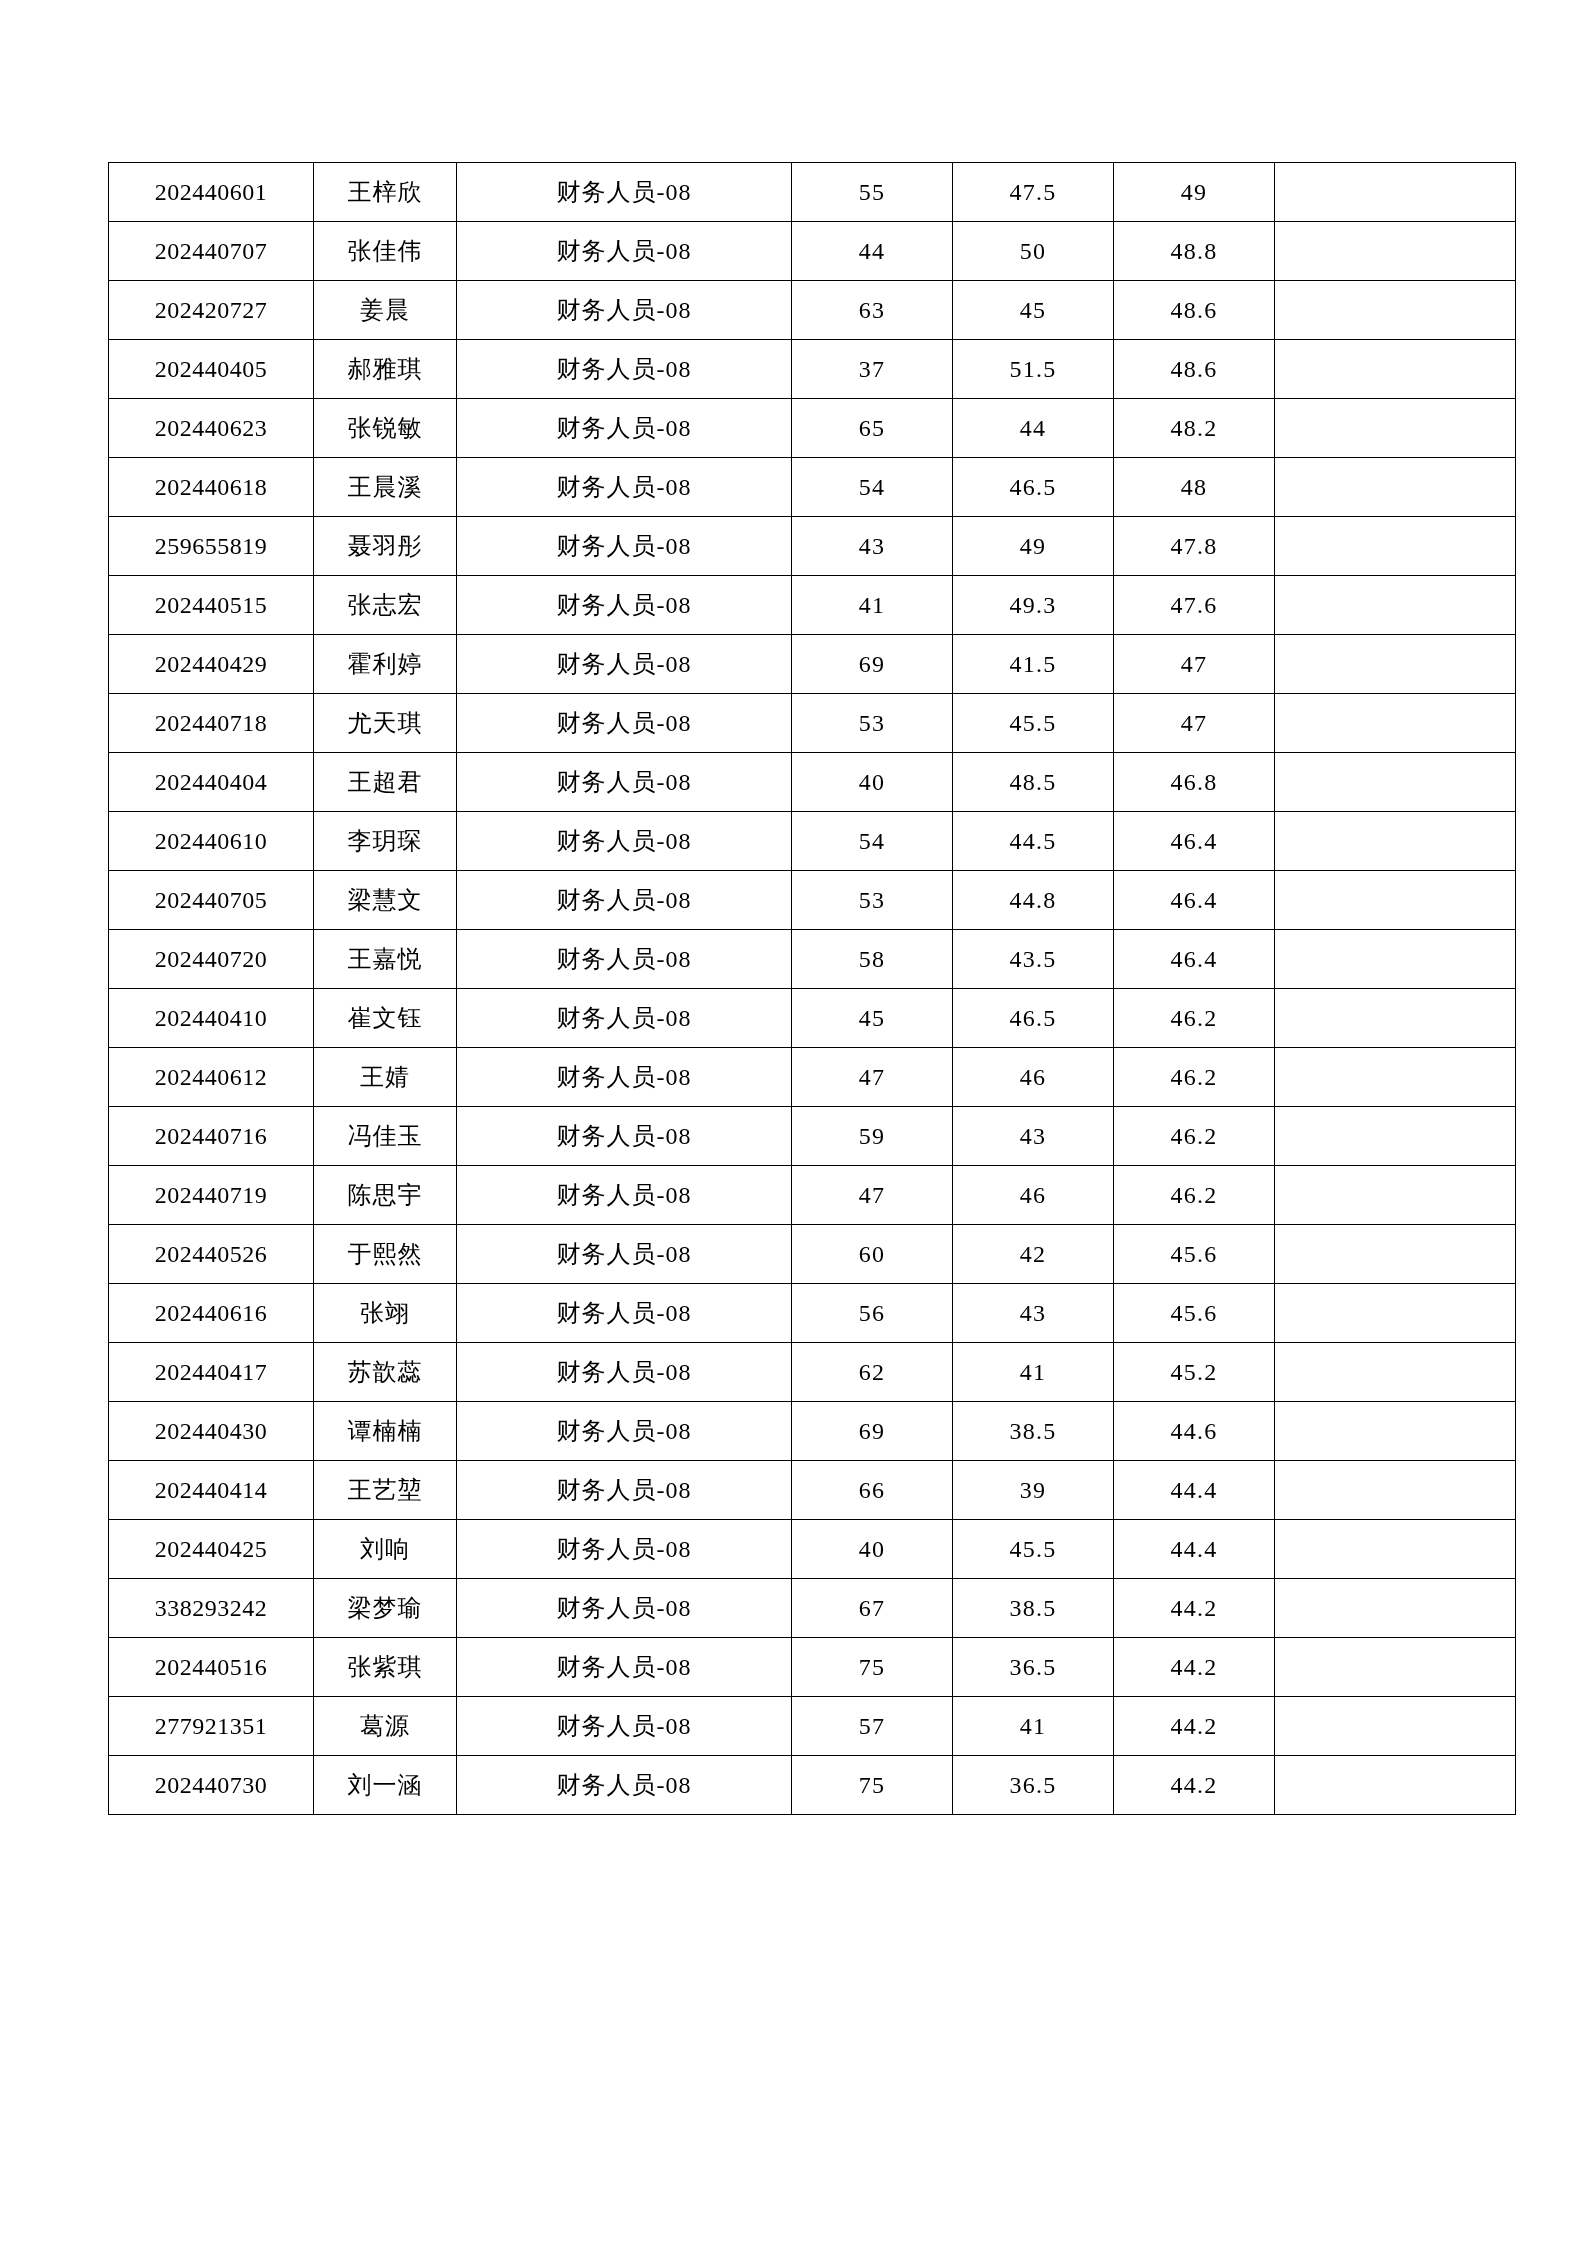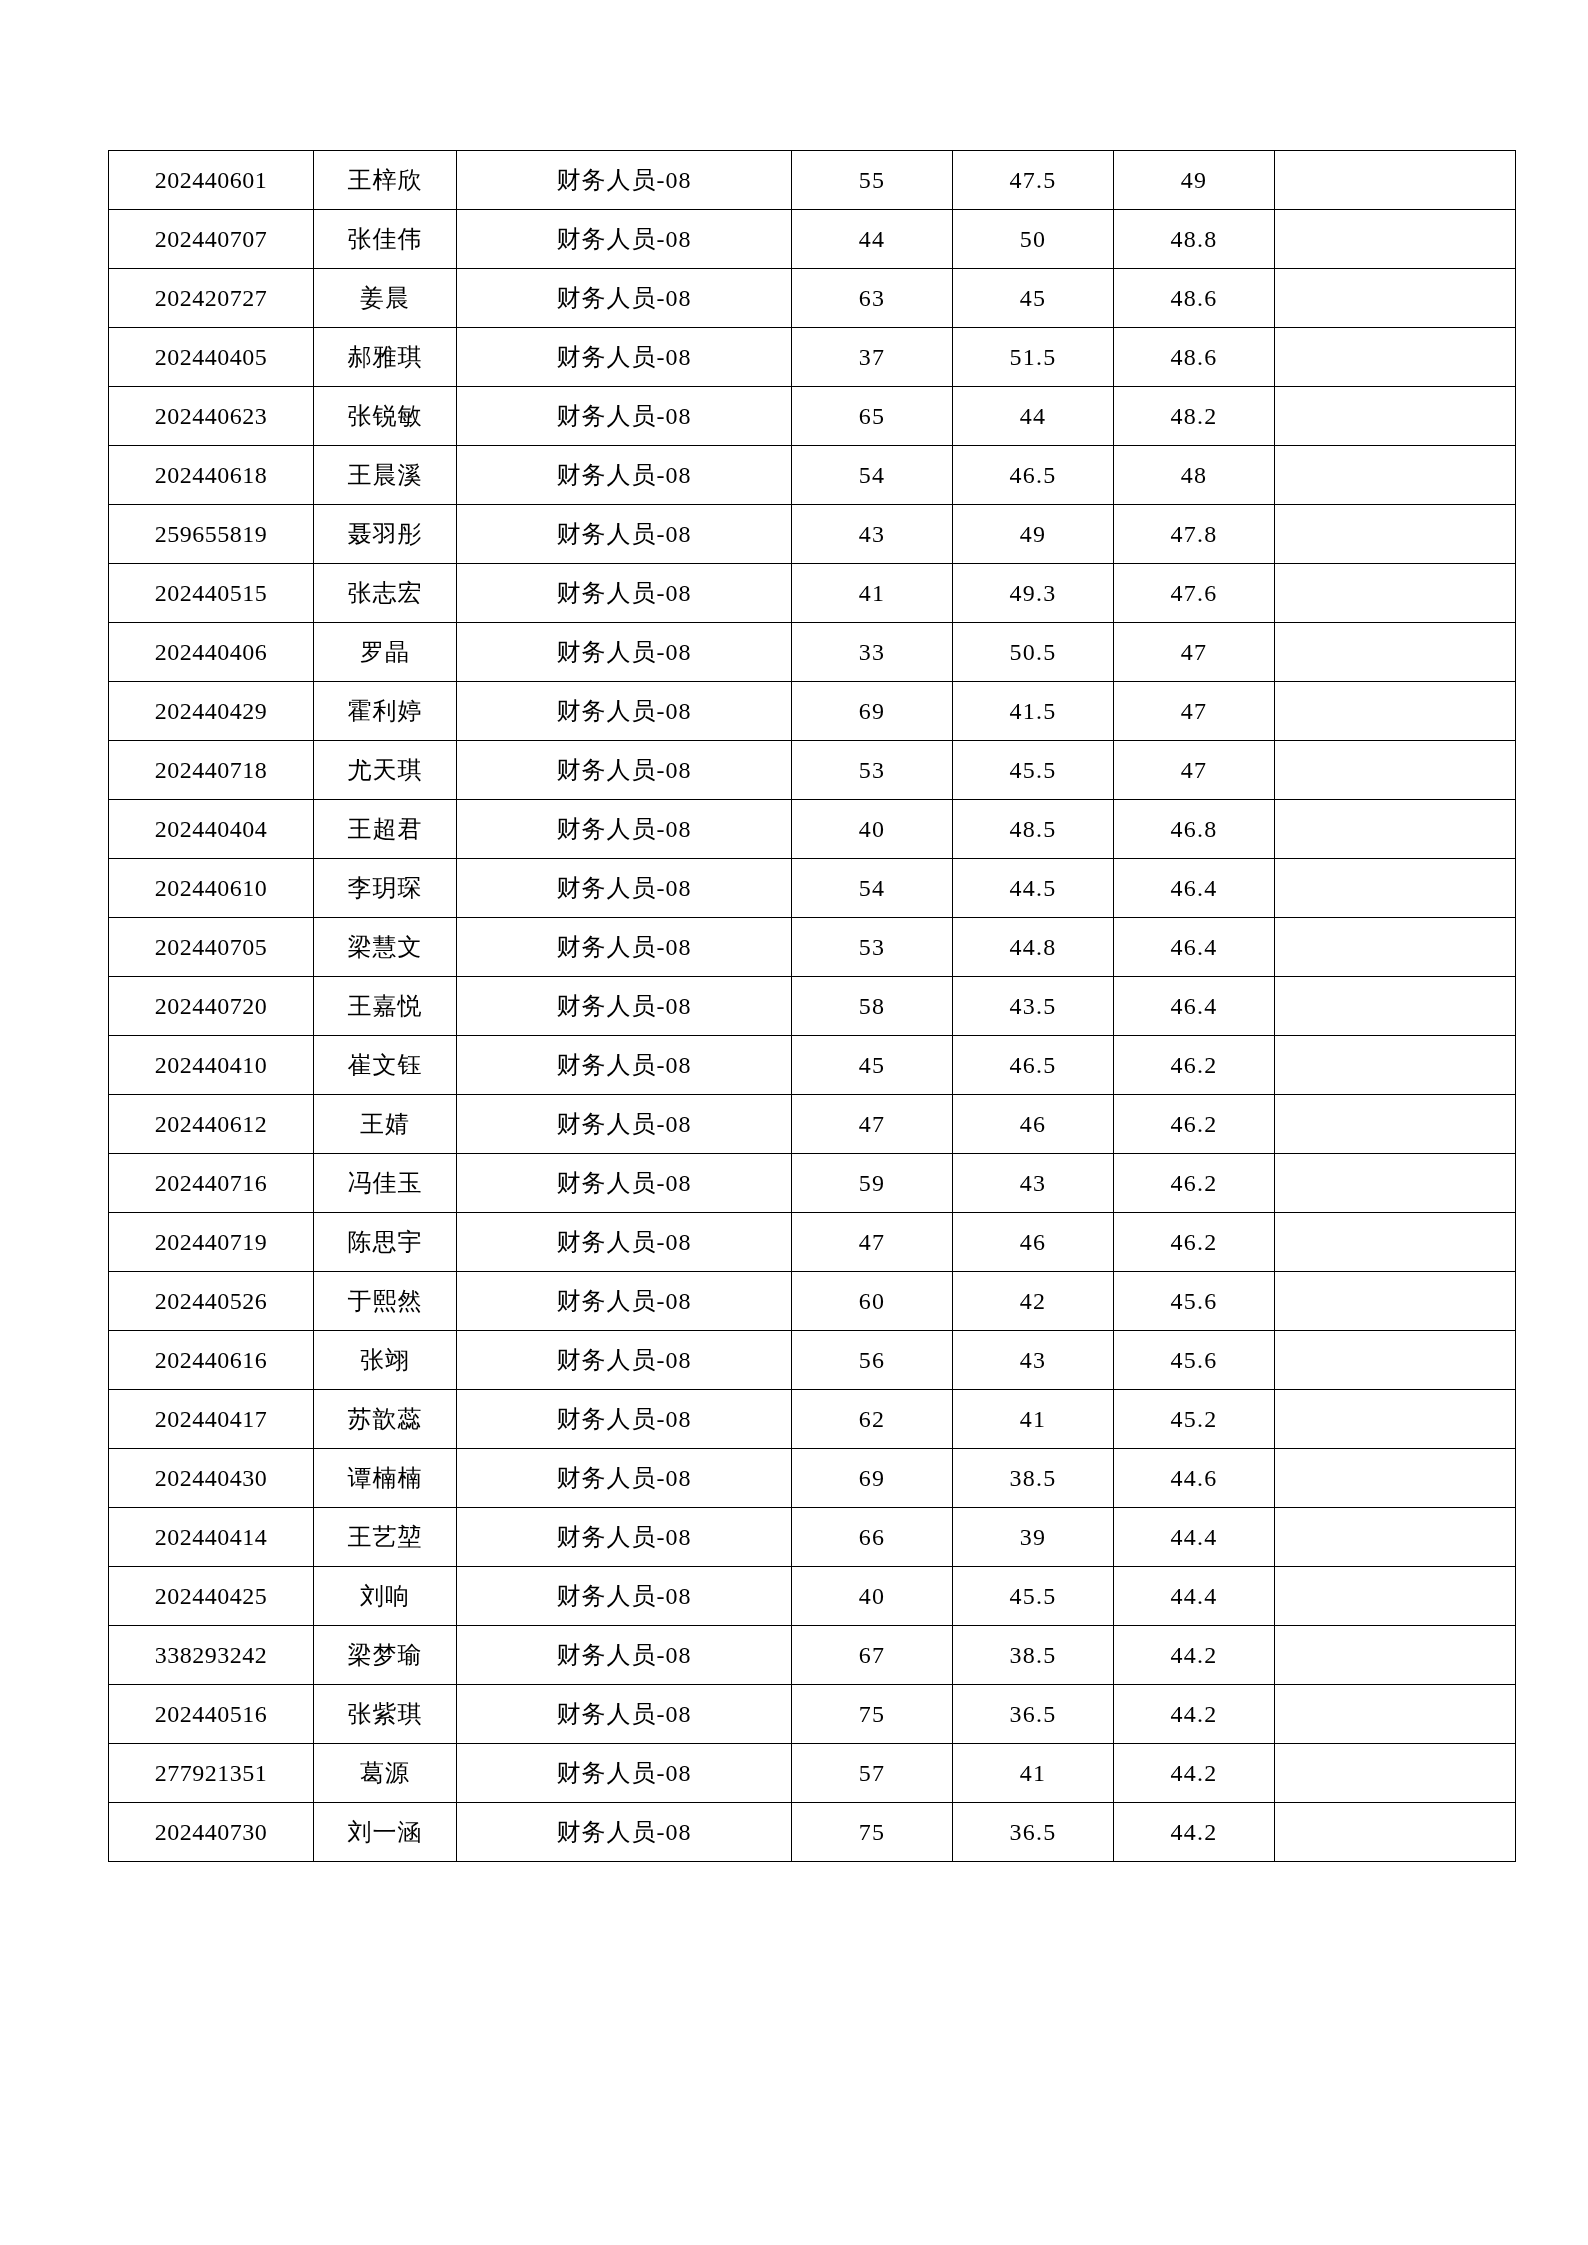--- a/index.html
+++ b/index.html
@@ -14,21 +14,21 @@
     color: #000000;
   }
   .page {
     position: relative;
     width: 1588px;
     height: 2245px;
     box-sizing: border-box;
     padding: 150px 0 0 0;
   }
   .table-wrap {
-    margin: 0 auto;
+    margin: 12px auto;
     width: 1372px;
   }
   table.score-table {
     border-collapse: collapse;
     table-layout: fixed;
     width: 1372px;
   }
   table.score-table td {
     border: 1.6px solid #000000;
     height: 58px;
@@ -123,29 +123,20 @@
           <tr>
             <td class="c-id num">202440515</td>
             <td class="c-name">张志宏</td>
             <td class="c-post">财务人员-08</td>
             <td class="c-s1 num">41</td>
             <td class="c-s2 num">49.3</td>
             <td class="c-s3 num">47.6</td>
             <td class="c-note"></td>
           </tr>
           <tr>
-            <td class="c-id num">202440406</td>
-            <td class="c-name">罗晶</td>
-            <td class="c-post">财务人员-08</td>
-            <td class="c-s1 num">33</td>
-            <td class="c-s2 num">50.5</td>
-            <td class="c-s3 num">47</td>
-            <td class="c-note"></td>
-          </tr>
-          <tr>
             <td class="c-id num">202440429</td>
             <td class="c-name">霍利婷</td>
             <td class="c-post">财务人员-08</td>
             <td class="c-s1 num">69</td>
             <td class="c-s2 num">41.5</td>
             <td class="c-s3 num">47</td>
             <td class="c-note"></td>
           </tr>
           <tr>
             <td class="c-id num">202440718</td>

